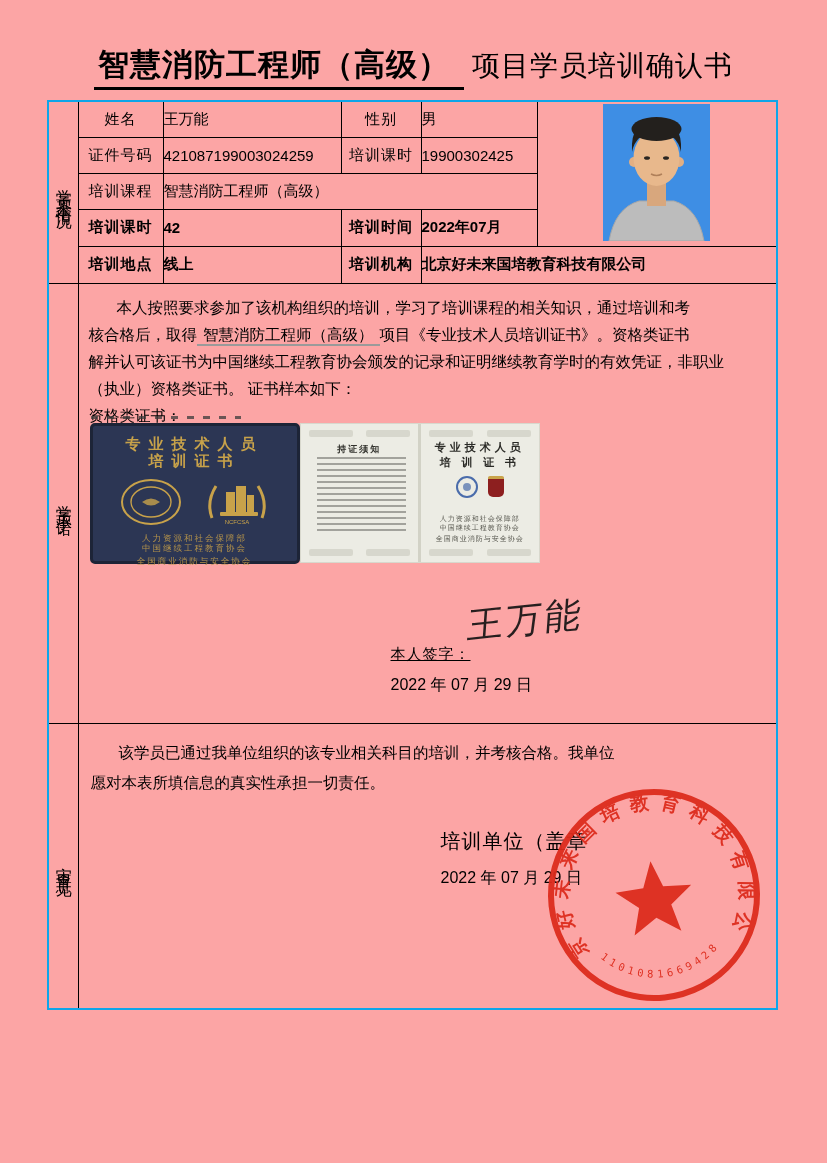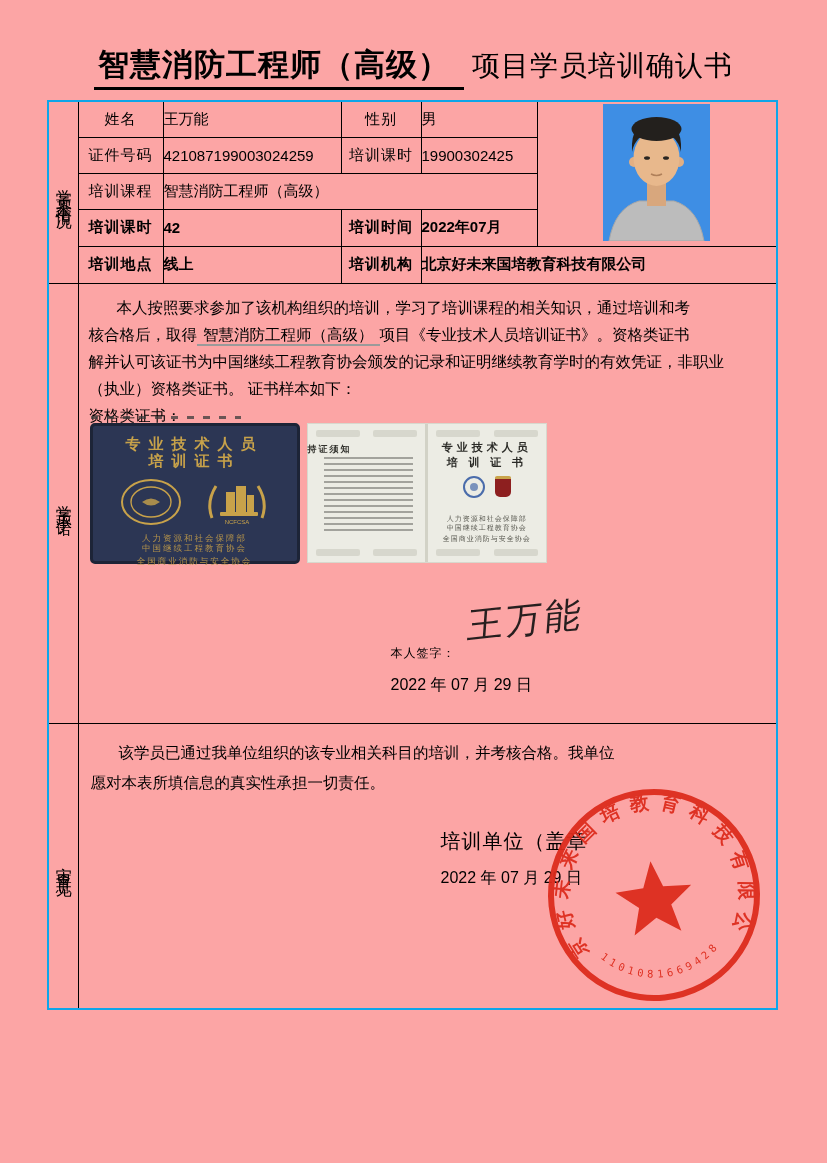--- a/index.html
+++ b/index.html
@@ -26,62 +26,62 @@
   td.photocell{text-align:center;vertical-align:middle;}
 
   
   td.bigcell{position:relative;vertical-align:top;}
   .para{position:absolute;top:10px;left:10px;right:6px;line-height:27px;font-size:15.5px;}
   .pline{white-space:nowrap;}
   .ind{text-indent:28px;}
   .course-ul{border-bottom:2px solid #9a9a9a;padding:0 6px 1px 6px;}
   .frag{position:absolute;left:12px;top:132px;width:150px;height:3px;
         background:repeating-linear-gradient(90deg,#3a3a3a 0 7px,transparent 7px 16px);opacity:.75;}
-  .certs{position:absolute;left:11px;top:139px;display:flex;gap:7px;}
+  .certs{position:absolute;left:11px;top:139px;display:flex;}
 
   
   .cover{width:210px;height:141px;background:#2c3654;border:3px solid #1d2437;border-radius:5px;
          box-sizing:border-box;display:flex;flex-direction:column;align-items:center;}
   .cover-title{margin-top:10px;text-align:center;color:#c8a24a;font-weight:bold;
                font-family:"Liberation Serif",serif;}
   .cover-title div{font-size:15px;letter-spacing:8px;line-height:17px;}
   .cover-emblems{display:flex;gap:22px;margin-top:8px;align-items:center;}
   .cover-footer{margin-top:7px;text-align:center;color:#b5934a;font-size:8.5px;
                 letter-spacing:2px;line-height:10px;}
   .cover-footer .mt{margin-top:3px;}
 
   
   .inner{width:240px;height:140px;background:#ecece4;border:1px solid #d8d8cd;box-sizing:border-box;
          display:flex;}
   .pageL,.pageR{flex:1;position:relative;}
   .pageL{border-right:3px solid #d2d2c6;}
   .deco{position:absolute;height:7px;background:#c6c6ba;opacity:.55;border-radius:2px;}
   .d-tl{top:6px;left:8px;width:44px;} .d-tr{top:6px;right:8px;width:44px;}
   .d-bl{bottom:6px;left:8px;width:44px;} .d-br{bottom:6px;right:8px;width:44px;}
-  .ih{position:absolute;top:19px;width:100%;text-align:left;font-size:9px;font-weight:bold;
+  .ih{position:absolute;top:19px;width:100%;text-align:center;font-size:9px;font-weight:bold;
       letter-spacing:2px;color:#33332e;}
   .blur{position:absolute;top:33px;left:16px;right:12px;height:78px;
         background:repeating-linear-gradient(180deg,#90908a 0 2px,transparent 2px 6px);opacity:.8;}
   .ititle{position:absolute;top:16px;width:100%;text-align:center;color:#2a2a26;font-weight:bold;
           font-family:"Liberation Serif",serif;font-size:11px;letter-spacing:4px;line-height:15px;}
   .iseals{position:absolute;top:52px;width:100%;display:flex;justify-content:center;gap:10px;
           align-items:center;}
   .seal-blue{width:22px;height:22px;border:2px solid #4a6cab;border-radius:50%;box-sizing:border-box;
              display:flex;align-items:center;justify-content:center;}
   .seal-blue i{width:8px;height:8px;background:#4a6cab;border-radius:50%;opacity:.7;}
   .seal-red{width:16px;height:21px;background:#8d1f1f;border-radius:2px 2px 5px 5px;
             border-top:3px solid #c9a44a;box-sizing:border-box;}
   .ifooter{position:absolute;bottom:18px;width:100%;text-align:center;font-size:7px;color:#56564e;
            line-height:8.5px;letter-spacing:1px;}
   .ifooter .mt{margin-top:3px;}
 
   
   .sig-name{position:absolute;left:388px;top:312px;font-size:36px;color:#111;
             transform:rotate(-6deg) skewX(-10deg);letter-spacing:3px;opacity:.9;}
-  .sig-label{position:absolute;left:312px;top:361px;font-size:12px;letter-spacing:1px;}
+  .sig-label{position:absolute;left:312px;top:361px;font-size:15px;letter-spacing:1px;text-decoration:underline;}
   .sig-date{position:absolute;left:312px;top:391px;font-size:16px;}
 
   
   .review-para{position:absolute;top:14px;left:12px;right:6px;line-height:30px;font-size:15.5px;}
   .unit{position:absolute;left:362px;top:104px;font-size:20px;letter-spacing:1px;}
   .rdate{position:absolute;left:362px;top:144px;font-size:16px;}
   .stamp{position:absolute;left:462px;top:58px;opacity:.94;}
 </style>
 </head>
 <body>

